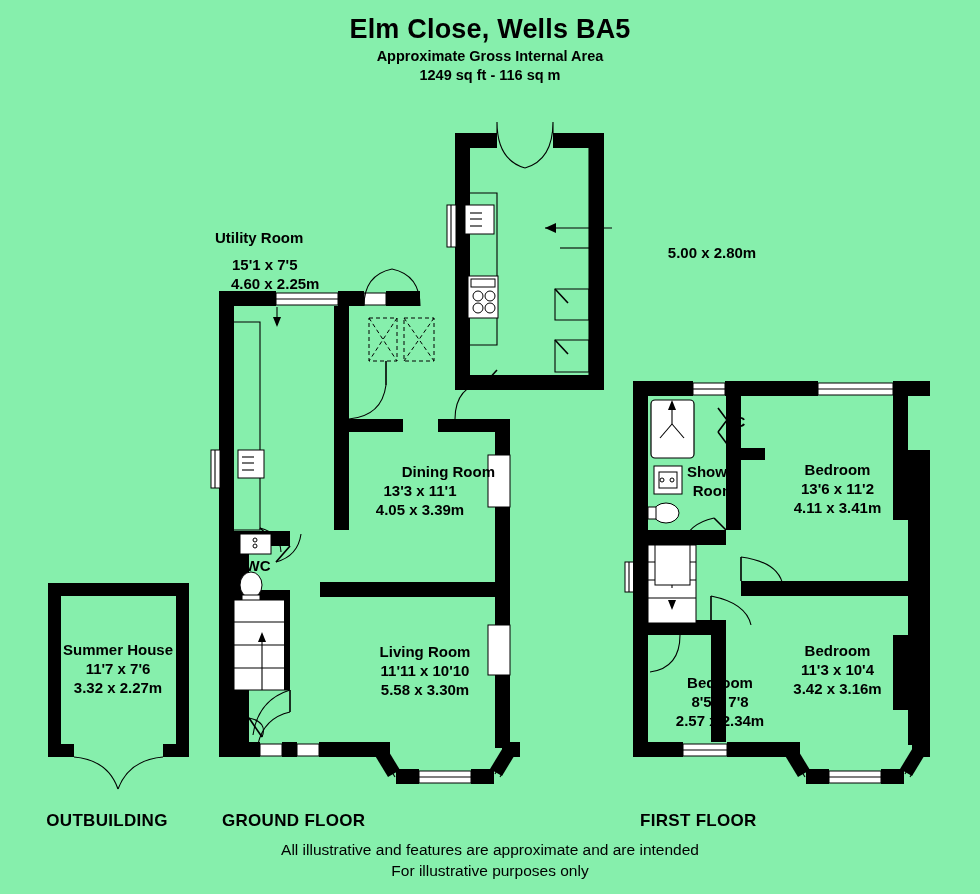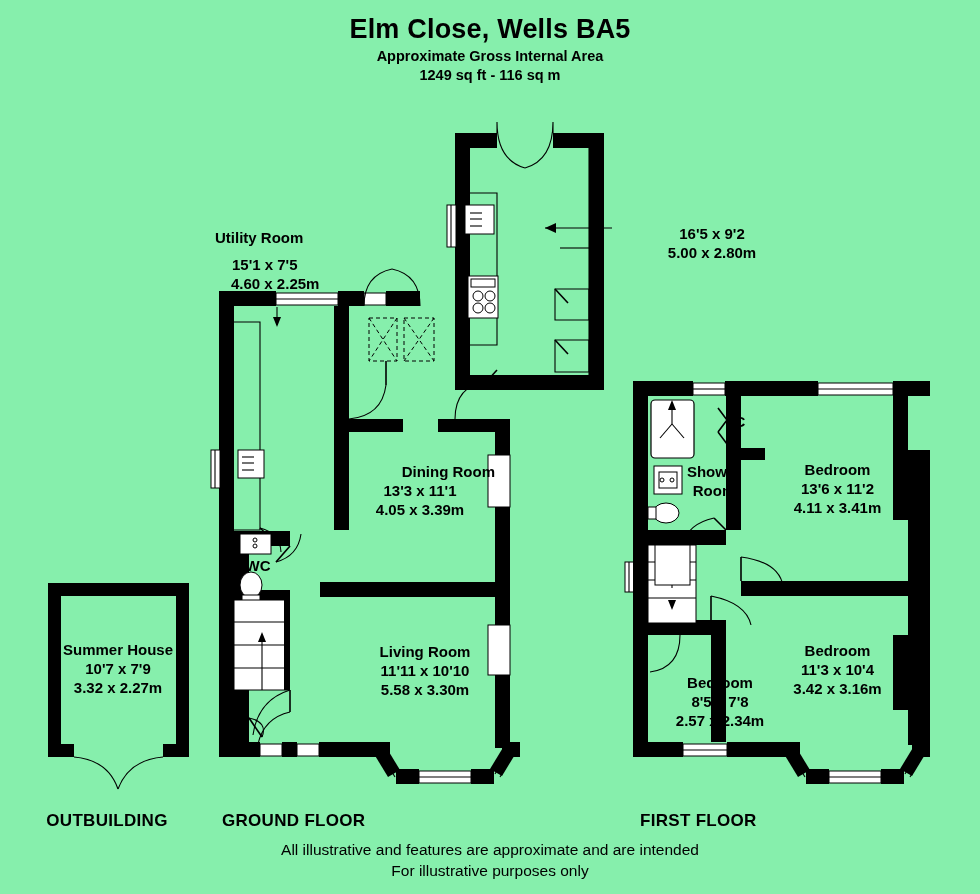--- a/index.html
+++ b/index.html
@@ -301,28 +301,27 @@
       <rect class="fixt2" x="659" y="472" width="18" height="16"></rect>
       <circle class="fixt2" cx="662" cy="480" r="2"></circle>
       <circle class="fixt2" cx="672" cy="480" r="2"></circle>
 
       <ellipse class="fixt2" cx="666" cy="513" rx="13" ry="10"></ellipse>
       <rect class="fixt2" x="648" y="507" width="8" height="12"></rect>
     </g>
   </svg>
 
   <div class="txt roomname" style="left:38px;top:640px;width:160px;">Summer House</div>
-  <div class="txt roomdim" style="left:38px;top:659px;width:160px;">10'7 x 7'9</div>
+  <div class="txt roomdim" style="left:38px;top:659px;width:160px;">11'7 x 7'6</div>
   <div class="txt roomdim" style="left:38px;top:678px;width:160px;">3.32 x 2.27m</div>
 
   <div class="txt roomname" style="left:215px;top:228px;width:190px;text-align:left;">Utility Room</div>
   <div class="txt roomdim" style="left:215px;top:255px;width:190px;text-align:left;padding-left:17px;">15'1 x 7'5</div>
   <div class="txt roomdim" style="left:215px;top:274px;width:190px;text-align:left;margin-left:16px;">4.60 x 2.25m</div>
 
-  <div class="txt roomdim" style="left:612px;top:224px;width:200px;text-align:center;padding-right:38px;">16'5 x 9'2</div>
   <div class="txt roomdim" style="left:612px;top:243px;width:200px;text-align:center;padding-right:24px;">5.00 x 2.80m</div>
 
   <div class="txt roomname" style="left:345px;top:462px;width:150px;text-align:right;">Dining Room</div>
   <div class="txt roomdim" style="left:345px;top:481px;width:150px;">13'3 x 11'1</div>
   <div class="txt roomdim" style="left:345px;top:500px;width:150px;">4.05 x 3.39m</div>
 
   <div class="txt roomname" style="left:345px;top:642px;width:160px;">Living Room</div>
   <div class="txt roomdim" style="left:345px;top:661px;width:160px;">11'11 x 10'10</div>
   <div class="txt roomdim" style="left:345px;top:680px;width:160px;">5.58 x 3.30m</div>
 

